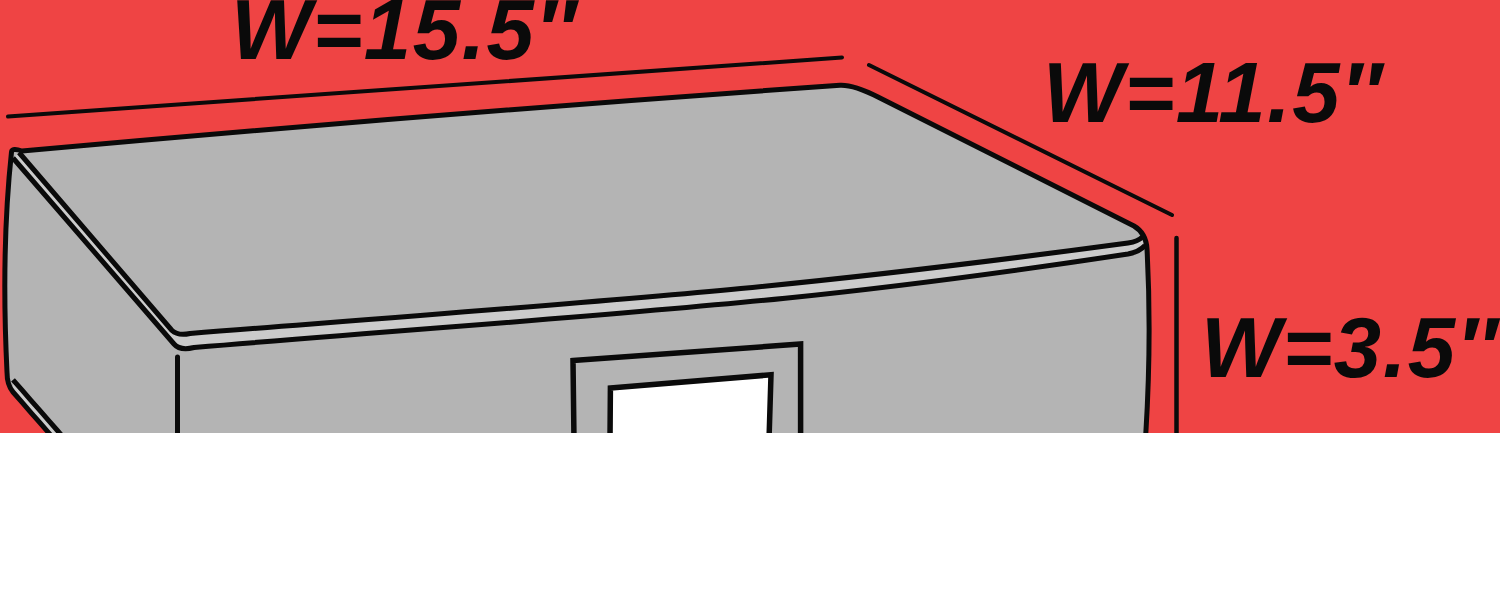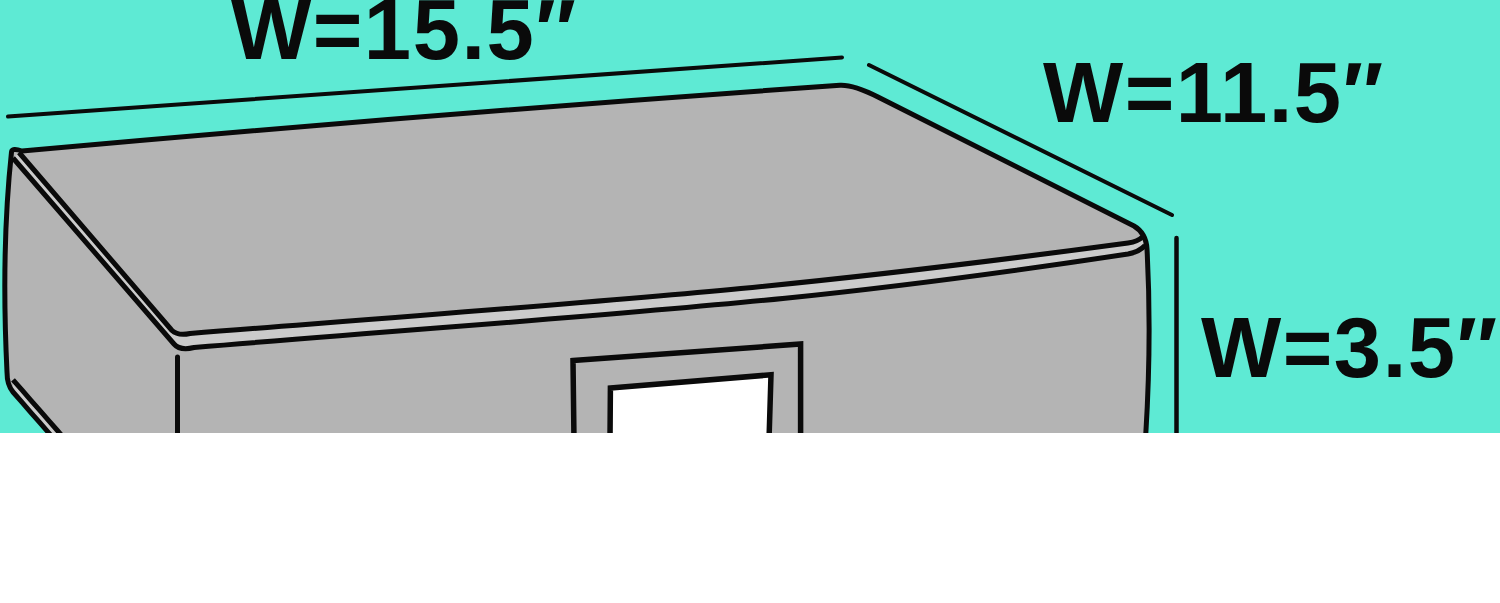--- a/index.html
+++ b/index.html
@@ -1,16 +1,16 @@
 <!DOCTYPE html>
 <html><head>
 <meta charset="utf-8">
 <style>
   html,body{margin:0;padding:0;background:#ffffff;}
-  #stage{position:relative;width:1500px;height:433px;background:#5eead4;overflow:hidden;}
+  #stage{position:relative;width:1500px;height:433px;background:#ef4444;overflow:hidden;font-style:italic;}
   svg{display:block;}
   text{font-family:"Liberation Sans", sans-serif;font-weight:bold;fill:#0a0a0a;}
 </style>
 </head>
 <body>
 
 <div id="stage">
 <svg width="1500" height="603" viewBox="0 0 1500 603">
   <defs>
     <clipPath id="bodyclip">

